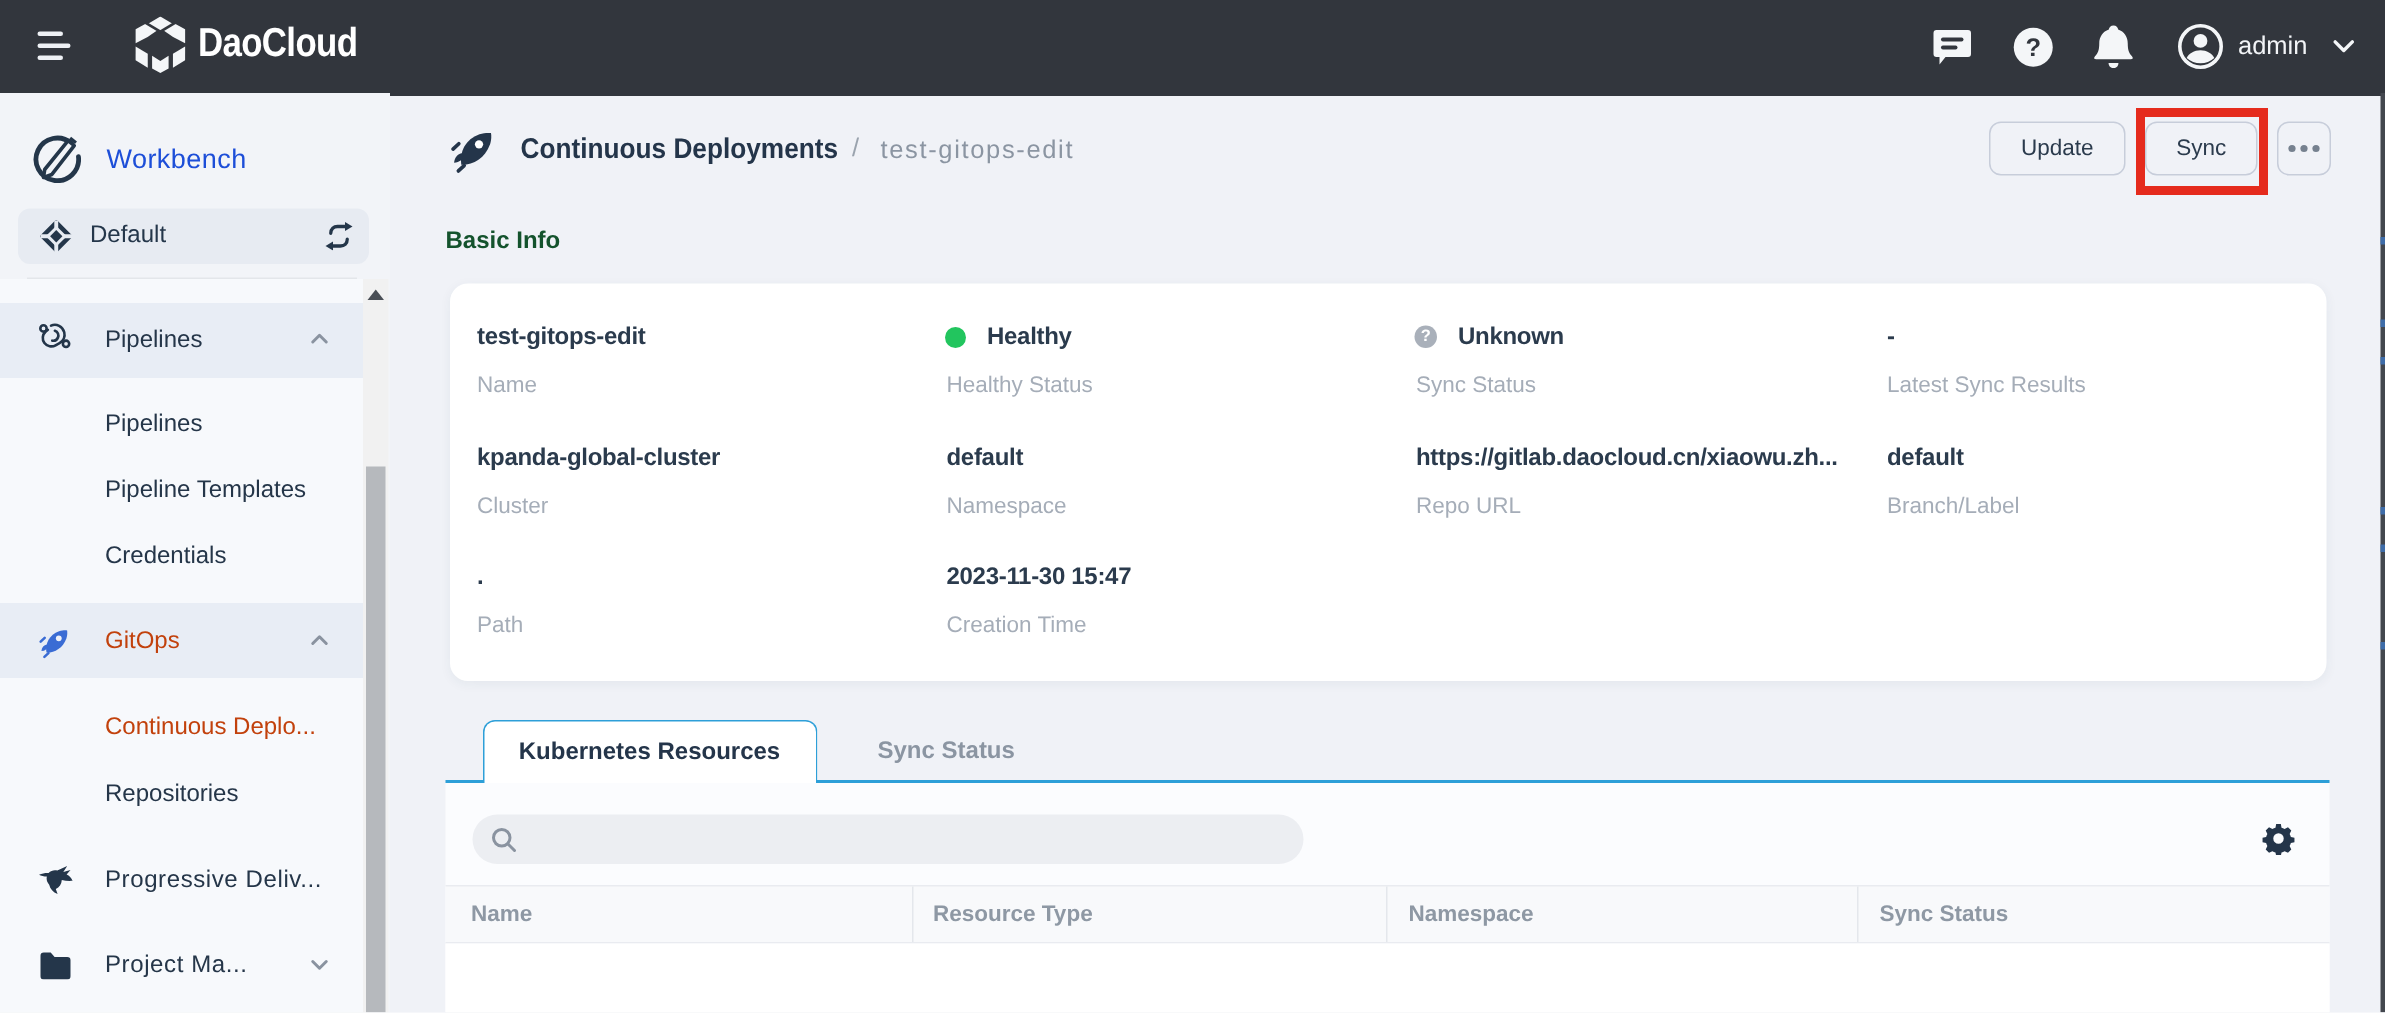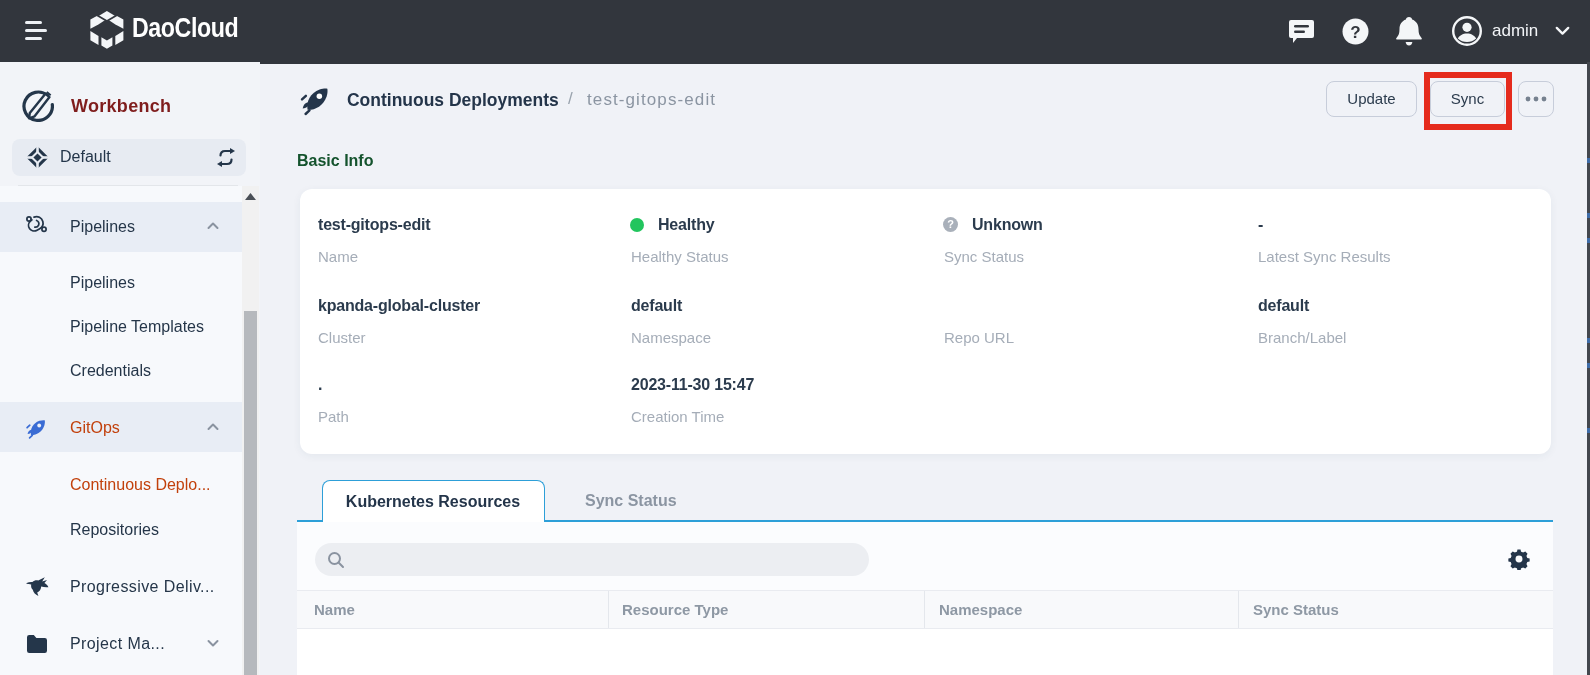--- a/index.html
+++ b/index.html
@@ -9,21 +9,21 @@
 .abs{position:absolute}
 
 #topbar{position:absolute;left:0;top:0;width:1590px;height:64px;background:#32363d}
 .hline{position:absolute;left:25px;height:3px;border-radius:2px;background:#eef1f5}
 #logo{position:absolute;left:90px;top:12px}
 #logotext{position:absolute;left:132px;top:13px;color:#fff;font-size:27px;font-weight:700;letter-spacing:-0.5px;transform:scaleX(0.86);transform-origin:left center}
 #admintxt{position:absolute;left:1492px;top:21px;color:#f2f4f7;font-size:17px}
 
 #sidebar{position:absolute;left:0;top:62px;width:260px;height:613px;background:#f2f4f8}
 #menuarea{position:absolute;left:0;top:124px;width:242px;height:489px;background:#f7f9fc}
-#wbtext{position:absolute;left:71px;top:34px;font-size:18px;font-weight:700;color:#7f1d1d;letter-spacing:0.3px}
+#wbtext{position:absolute;left:71px;top:34px;font-size:18px;font-weight:400;color:#1d4ed8;letter-spacing:0.3px}
 #defaultrow{position:absolute;left:12px;top:77px;width:234px;height:37px;background:#e7ebf2;border-radius:8px}
 #defaulttext{position:absolute;left:60px;top:86px;font-size:16px;color:#24364a}
 #sidedivider{position:absolute;left:18px;top:123px;width:220px;height:1px;background:#e3e6ea}
 .grouprow{position:absolute;left:0;width:242px;height:50px;background:#e8edf5}
 .side-label{position:absolute;left:70px;font-size:16px;color:#253649}
 .sub-label{position:absolute;left:70px;font-size:16px;color:#253649}
 .blue{color:#c2410c}
 .chev{position:absolute;left:207px;width:12px;height:12px}
 
 #sbtrack{position:absolute;left:242px;top:124px;width:17px;height:489px;background:#f1f1f1}
@@ -199,20 +199,21 @@
     <div id="qmark" style="position:absolute;left:643px;top:28px;width:15px;height:15px;border-radius:50%;background:#a9b0ba;color:#fff;font-size:11px;font-weight:700;text-align:center;line-height:15px">?</div>
     <div class="val" style="left:672px;top:27px">Unknown</div>
     <div class="lbl" style="left:644px;top:59px">Sync Status</div>
     <div class="val" style="left:958px;top:27px">-</div>
     <div class="lbl" style="left:958px;top:59px">Latest Sync Results</div>
 
     <div class="val" style="left:18px;top:108px">kpanda-global-cluster</div>
     <div class="lbl" style="left:18px;top:140px">Cluster</div>
     <div class="val" style="left:331px;top:108px">default</div>
     <div class="lbl" style="left:331px;top:140px">Namespace</div>
+    <div class="val" style="left:644px;top:108px">https://gitlab.daocloud.cn/xiaowu.zh...</div>
     <div class="lbl" style="left:644px;top:140px">Repo URL</div>
     <div class="val" style="left:958px;top:108px">default</div>
     <div class="lbl" style="left:958px;top:140px">Branch/Label</div>
 
     <div class="val" style="left:18px;top:187px">.</div>
     <div class="lbl" style="left:18px;top:219px">Path</div>
     <div class="val" style="left:331px;top:187px">2023-11-30 15:47</div>
     <div class="lbl" style="left:331px;top:219px">Creation Time</div>
   </div>
 

